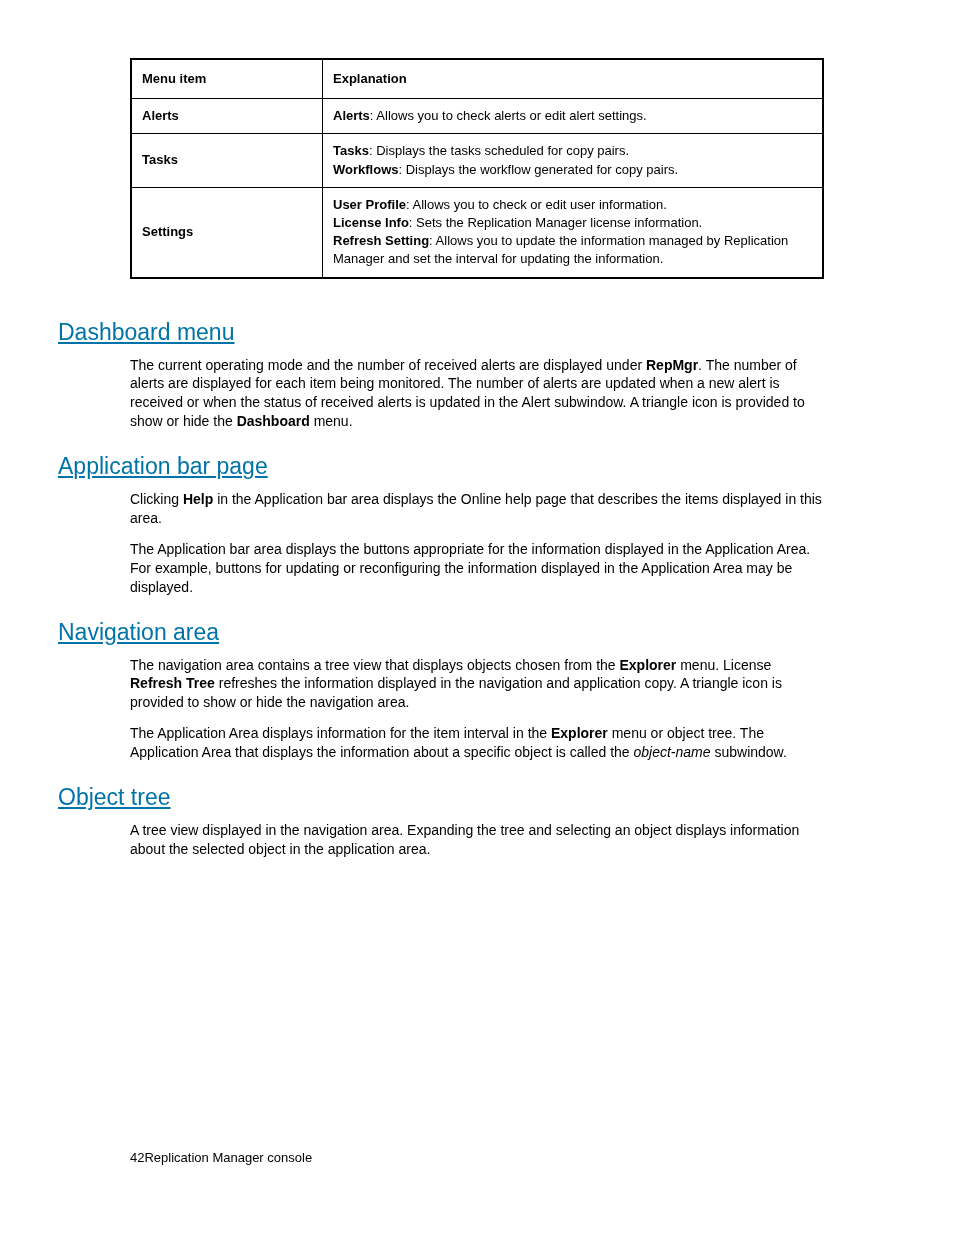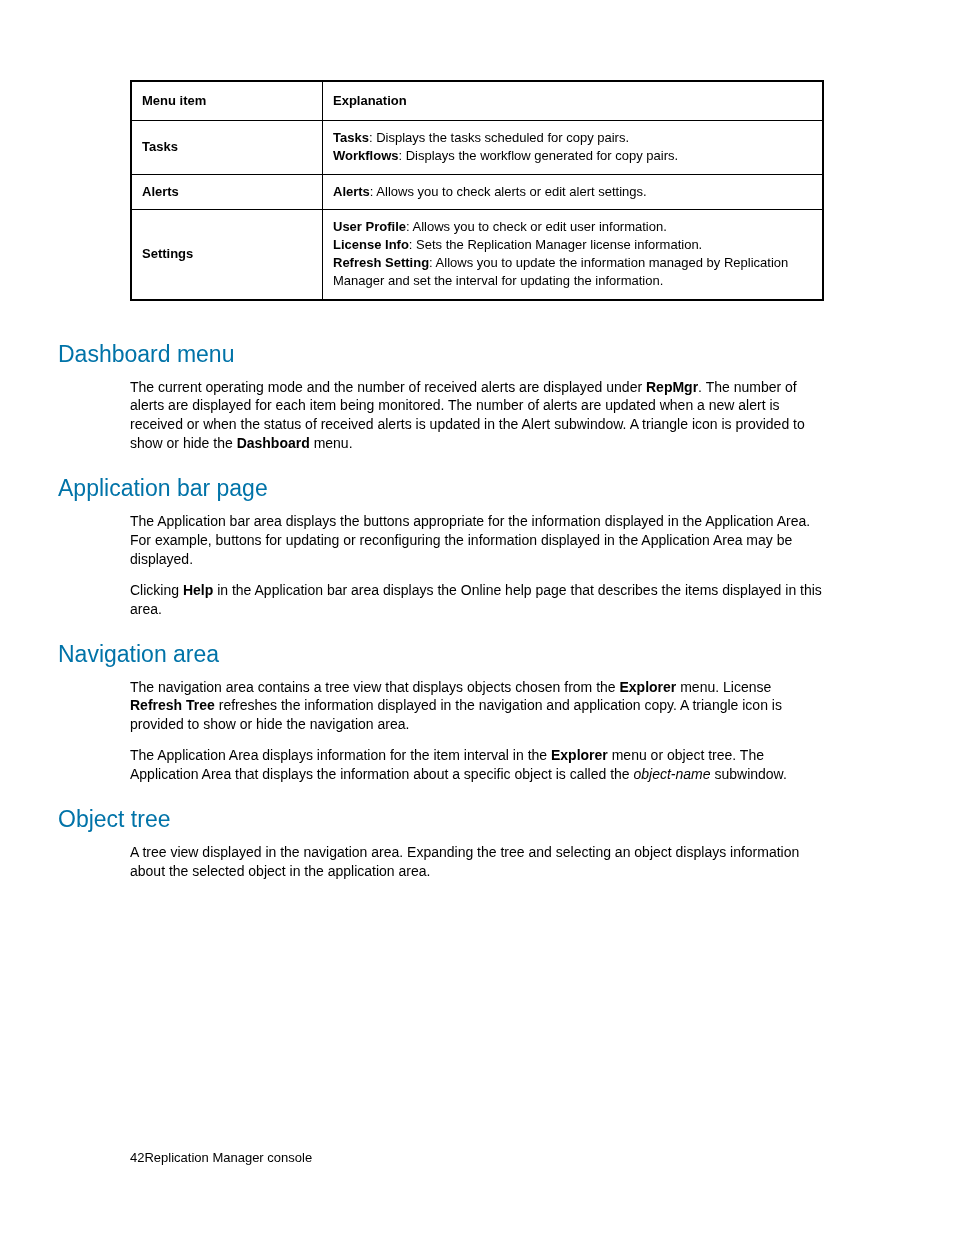--- a/index.html
+++ b/index.html
@@ -8,21 +8,21 @@
     font-size: 14px;
     color: #000;
     margin: 0;
     background: #fff;
   }
   .page {
     width: 954px;
     height: 1235px;
     position: relative;
     box-sizing: border-box;
-    padding: 80px 130px 0 130px;
+    padding: 58px 130px 0 130px;
   }
   table {
     border-collapse: collapse;
     width: 100%;
     margin-bottom: 40px;
   }
   th, td {
     border: 1px solid #000;
     padding: 8px 10px;
     text-align: left;
@@ -40,20 +40,21 @@
   tr:last-child td { border-bottom: 2px solid #000; border-radius: 25px; }
   tr:first-child th { border-top: 2px solid #000;}
   td:last-child { font-weight: normal; }
   .cell-line { display: block; }
   h2 {
     color: #0073a8;
     font-weight: normal;
     font-size: 23px;
     margin: 22px 0 10px -72px;
     font-family: Arial, Helvetica, sans-serif;
+    text-decoration: underline;
   }
   h2.first { margin-top: 6px;}
   p {
     margin: 0 0 12px 0;
     line-height: 1.35;
   }
   .bold { font-weight: bold; }
   .italic { font-style: italic; }
   .footer {
     position: absolute;
@@ -68,49 +69,49 @@
 
 <div class="page">
 
   <table>
     <tbody>
         <tr>
       <th>Menu item</th>
       <th>Explanation</th>
     </tr>
     <tr>
+      <td>Alerts</td>
+      <td>
+        <span class="cell-line"><span class="bold">Alerts</span><span>: Allows you to check alerts or edit alert settings.</span></span>
+      </td>
+    </tr>
+    <tr>
       <td>Tasks</td>
       <td>
         <span class="cell-line"><span class="bold">Tasks</span><span>: Displays the tasks scheduled for copy pairs.</span></span>
         <span class="cell-line"><span class="bold">Workflows</span><span>: Displays the workflow generated for copy pairs.</span></span>
-      </td>
-    </tr>
-    <tr>
-      <td>Alerts</td>
-      <td>
-        <span class="cell-line"><span class="bold">Alerts</span><span>: Allows you to check alerts or edit alert settings.</span></span>
       </td>
     </tr>
     <tr>
       <td>Settings</td>
       <td>
         <span class="cell-line"><span class="bold">User Profile</span><span>: Allows you to check or edit user information.</span></span>
         <span class="cell-line"><span class="bold">License Info</span><span>: Sets the Replication Manager license information.</span></span>
         <span class="cell-line"><span class="bold">Refresh Setting</span><span>: Allows you to update the information managed by Replication Manager and set the interval for updating the information.</span></span>
       </td>
     </tr>
   </tbody>
     </table>
 
   <h2 class="first">Dashboard menu</h2>
   <p><span>The current operating mode and the number of received alerts are displayed under </span><span class="bold">RepMgr</span><span>. The number of alerts are displayed for each item being monitored. The number of alerts are updated when a new alert is received or when the status of received alerts is updated in the Alert subwindow. A triangle icon is provided to show or hide the </span><span class="bold">Dashboard</span><span> menu.</span></p>
 
   <h2>Application bar page</h2>
+  <p><span>Clicking </span><span class="bold">Help</span><span> in the Application bar area displays the Online help page that describes the items displayed in this area.</span></p>
   <p>The Application bar area displays the buttons appropriate for the information displayed in the Application Area. For example, buttons for updating or reconfiguring the information displayed in the Application Area may be displayed.</p>
-  <p><span>Clicking </span><span class="bold">Help</span><span> in the Application bar area displays the Online help page that describes the items displayed in this area.</span></p>
 
   <h2>Navigation area</h2>
   <p><span>The navigation area contains a tree view that displays objects chosen from the </span><span class="bold">Explorer</span><span> menu. License </span><span class="bold">Refresh Tree</span><span> refreshes the information displayed in the navigation and application copy. A triangle icon is provided to show or hide the navigation area.</span></p>
 
   <p><span>The Application Area displays information for the item interval in the </span><span class="bold">Explorer</span><span> menu or object tree. The Application Area that displays the information about a specific object is called the </span><span class="italic">object-name</span><span> subwindow.</span></p>
 
   <h2>Object tree</h2>
   <p>A tree view displayed in the navigation area.  Expanding the tree and selecting an object displays information about the selected object in the application area.</p>
 
   <div class="footer">

